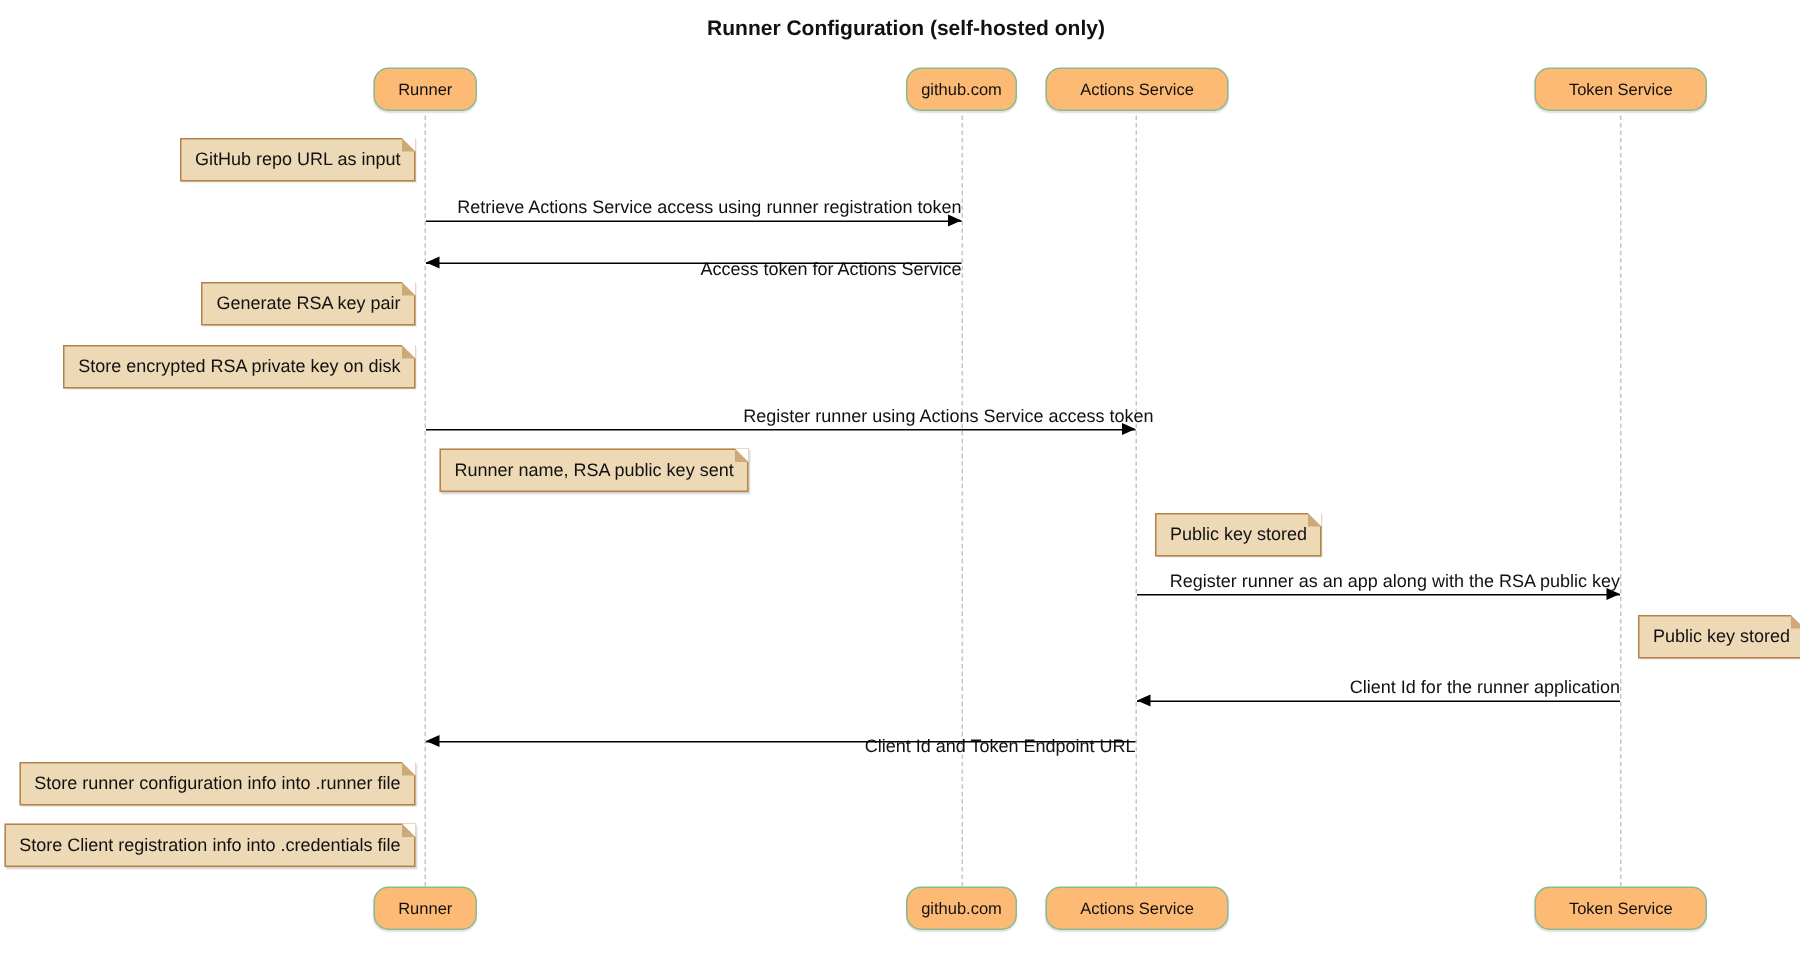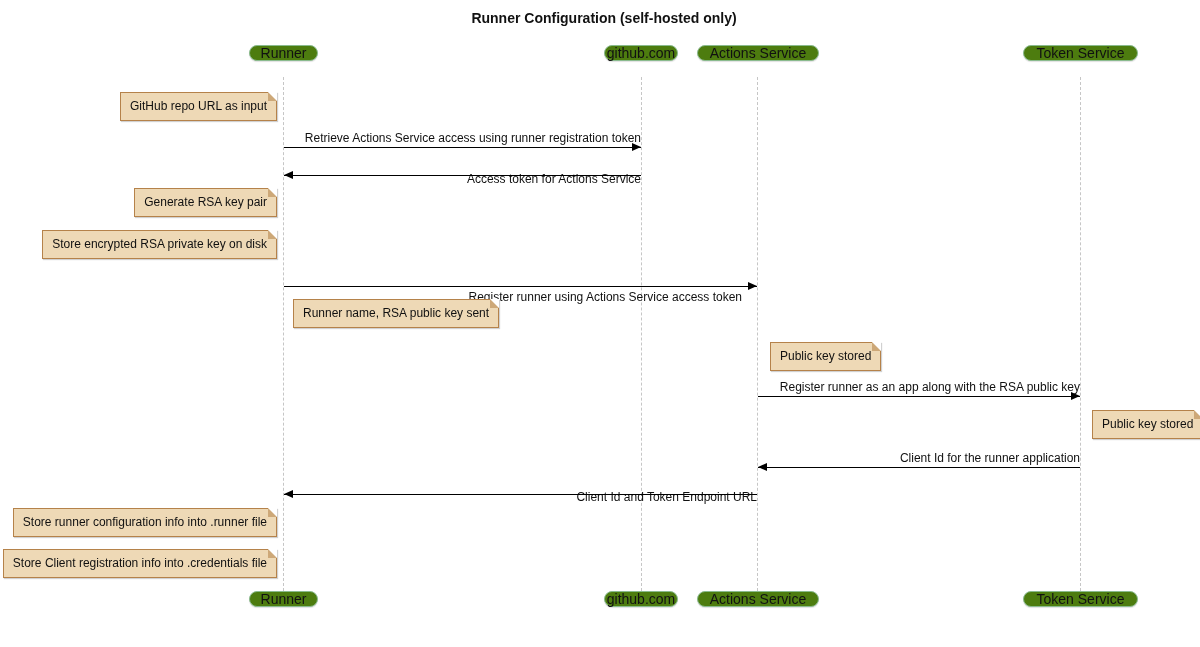--- a/index.html
+++ b/index.html
@@ -23,29 +23,29 @@
   }
   .lifeline {
     position: absolute;
     top: 77px;
     height: 514px;
     width: 0;
     border-left: 1px dashed #c6c6c6;
   }
   .participant {
     position: absolute;
-    height: 16px;
-    background: #4d7c0f;
+    height: 29px;
+    background: #fdba74;
     border: 1px solid #8abb8e;
     border-radius: 10px;
     box-shadow: 0 1px 1px rgba(0,0,0,0.12);
     display: flex;
     align-items: center;
     justify-content: center;
-    font-size: 14px;
+    font-size: 11px;
     white-space: nowrap;
     box-sizing: border-box;
   }
   .note {
     position: absolute;
     background: #eed9b6;
     border: 1px solid #b5824a;
     box-shadow: 1px 1px 1px rgba(0,0,0,0.18);
     height: 27px;
     line-height: 27px;
@@ -123,21 +123,21 @@
     </div>
 
   <div class="msg-label" style="left:284px; top:131px; width:357px;">Retrieve Actions Service access using runner registration token</div>
   <div class="msg-line" style="left:284px; top:147px; width:357px;"></div>
   <div class="arrowhead right" style="left:632px; top:143px;"></div>
 
   <div class="msg-label" style="left:284px; top:172px; width:357px;">Access token for Actions Service</div>
   <div class="msg-line" style="left:284px; top:175px; width:357px;"></div>
   <div class="arrowhead left" style="left:284px; top:171px;"></div>
 
-  <div class="msg-label" style="left:269px; top:270px; width:473px;margin-top:20px;">Register runner using Actions Service access token</div>
+  <div class="msg-label" style="left:296px; top:270px; width:473px;">Register runner using Actions Service access token</div>
   <div class="msg-line" style="left:284px; top:286px; width:473px;"></div>
   <div class="arrowhead right" style="left:748px; top:282px;"></div>
 
   <div class="msg-label" style="left:758px; top:380px; width:322px;">Register runner as an app along with the RSA public key</div>
   <div class="msg-line" style="left:758px; top:396px; width:322px;"></div>
   <div class="arrowhead right" style="left:1071px; top:392px;"></div>
 
   <div class="msg-label" style="left:758px; top:451px; width:322px;">Client Id for the runner application</div>
   <div class="msg-line" style="left:758px; top:467px; width:322px;"></div>
   <div class="arrowhead left" style="left:758px; top:463px;"></div>

